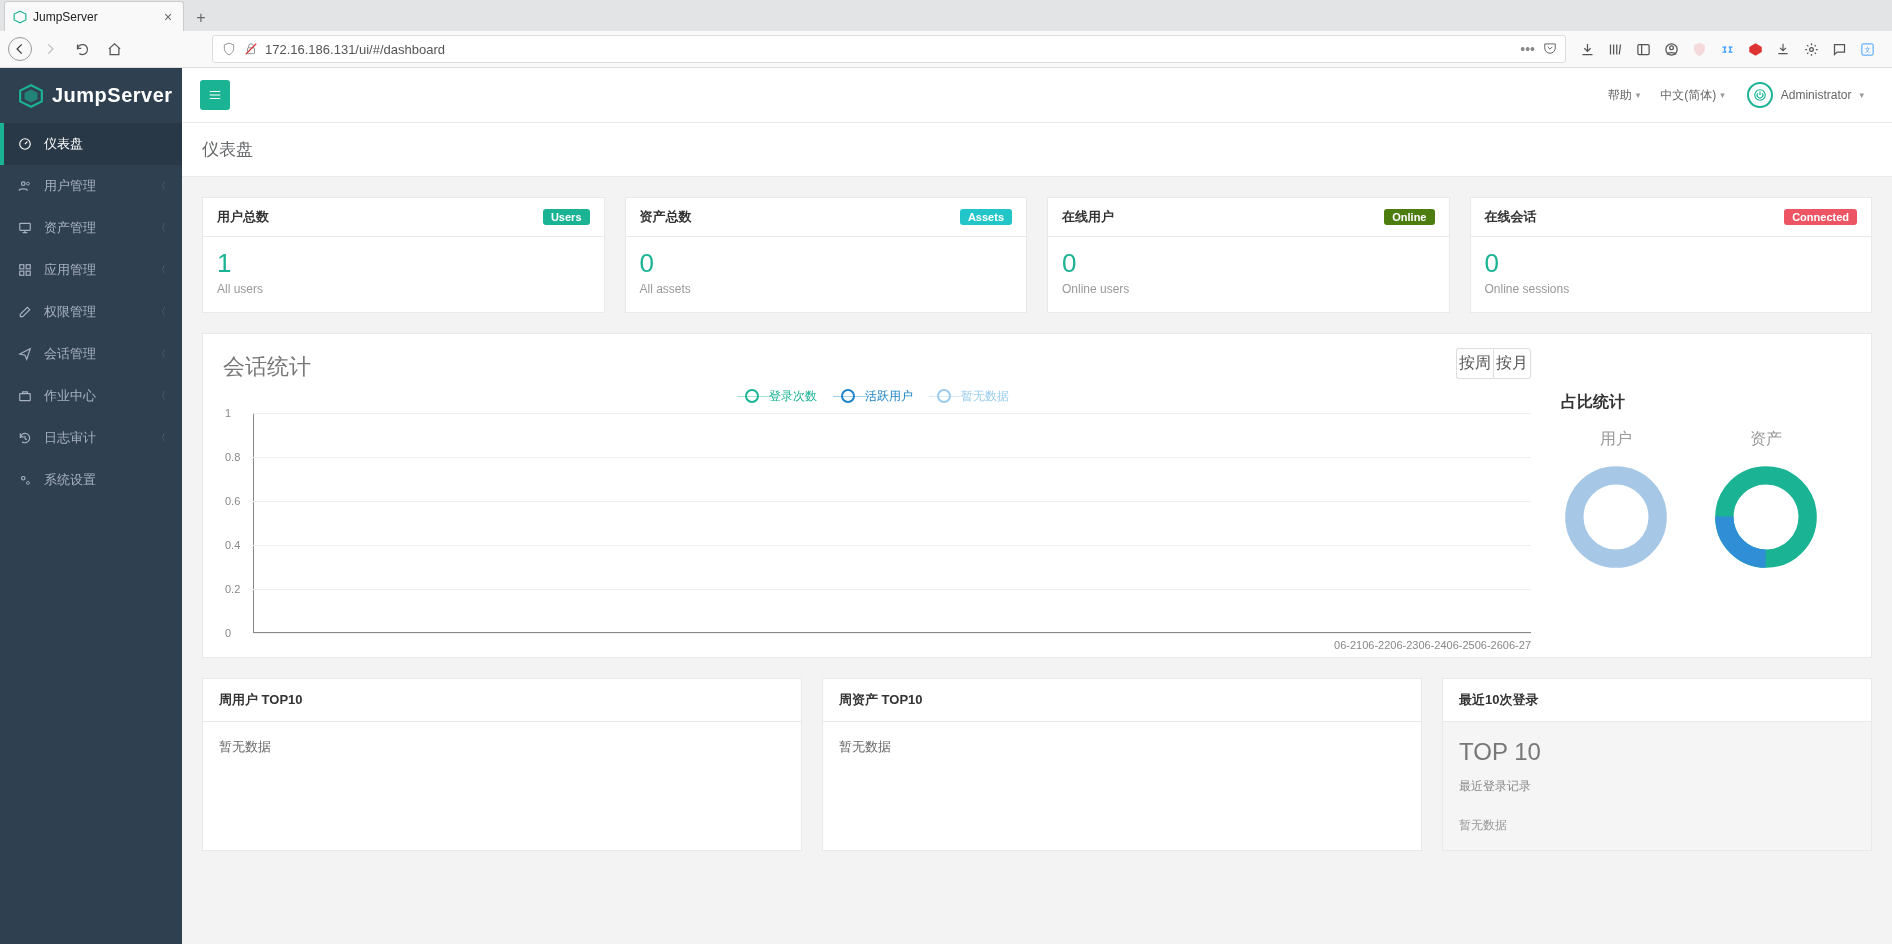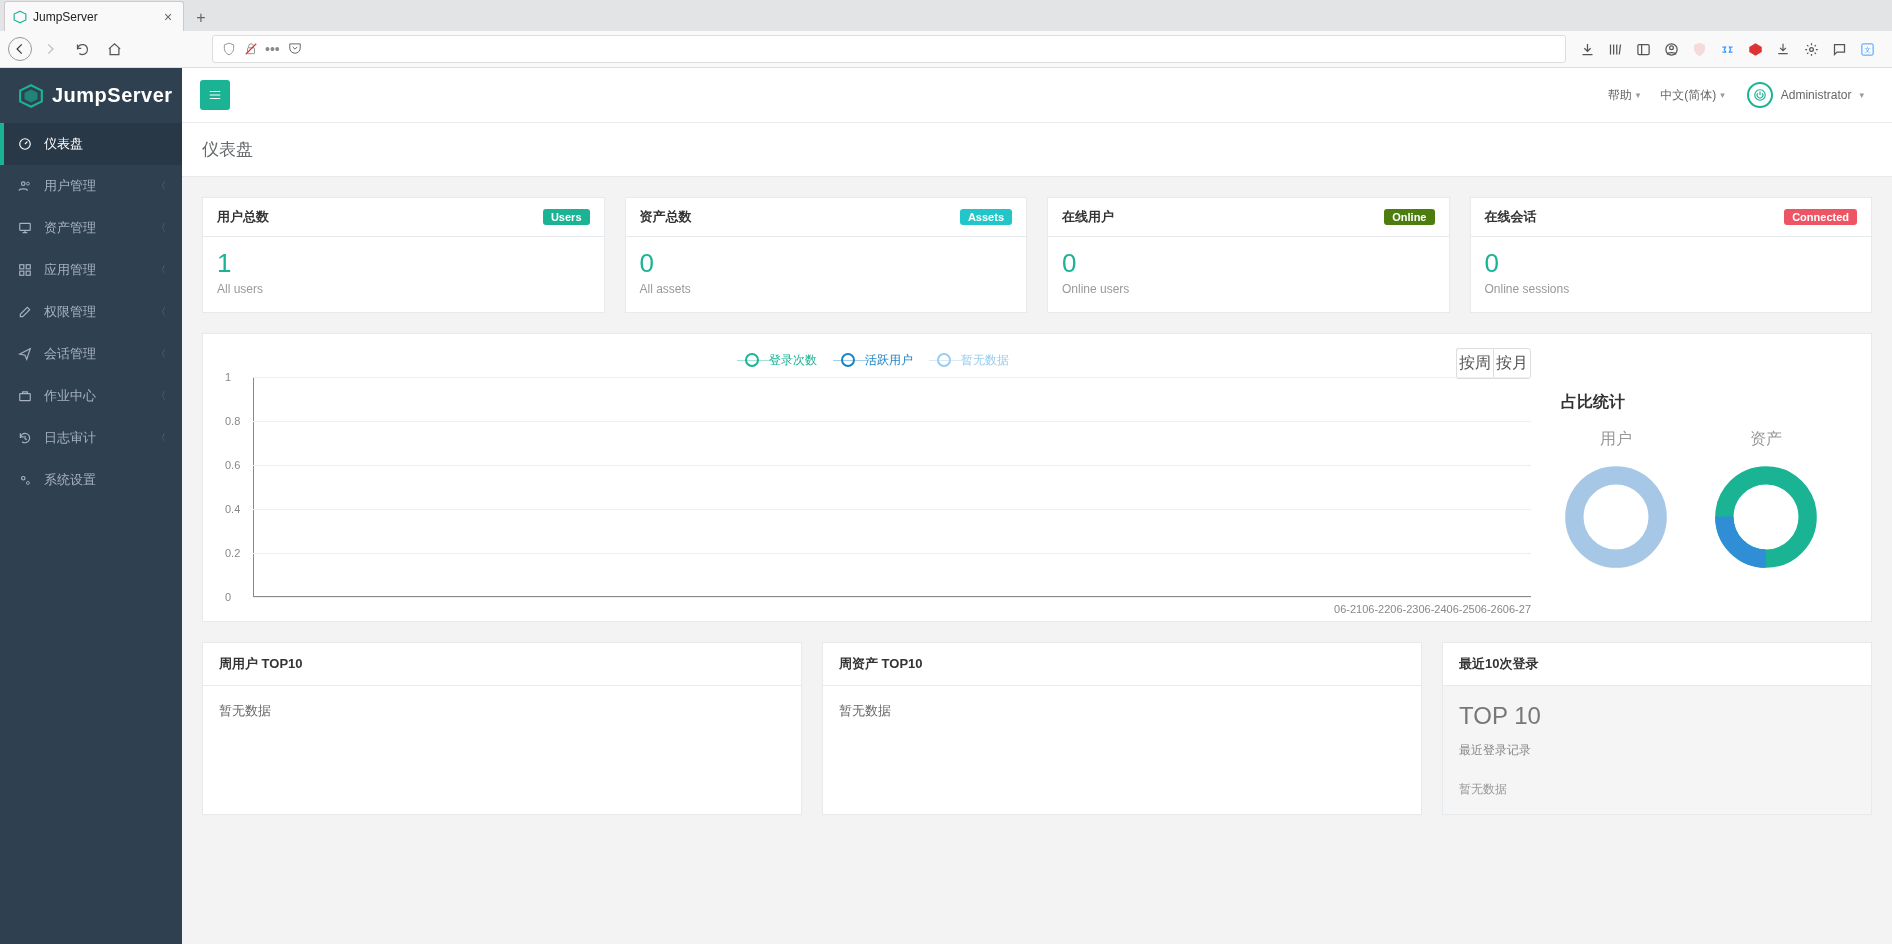--- a/index.html
+++ b/index.html
@@ -151,20 +151,21 @@
             <path d="M12 2l8 3v6c0 5-3.5 9-8 11-4.5-2-8-6-8-11V5l8-3z" fill="none" stroke="#888" stroke-width="1.5"></path>
           </svg>
       </span>
       <span class="icon">
         <svg width="14" height="14" viewBox="0 0 24 24">
             <rect x="6" y="10" width="12" height="10" rx="1" fill="none" stroke="#888" stroke-width="1.5"></rect>
             <path d="M8 10V7a4 4 0 0 1 8 0v3" fill="none" stroke="#888" stroke-width="1.5"></path>
             <line x1="3" y1="21" x2="21" y2="3" stroke="#d33" stroke-width="2"></line>
           </svg>
       </span>
+      <input type="text" value="172.16.186.131/ui/#/dashboard" style="">
       <div class="right-icons">
         <span>•••</span>
         <span>
           <svg width="14" height="14" viewBox="0 0 24 24">
               <path d="M3 5h18v7a9 9 0 0 1-18 0V5z M8 10l4 4 4-4" fill="none" stroke="#555" stroke-width="1.5"></path>
             </svg>
         </span>
       </div>
     </div>
     <div class="toolbar-icons">
@@ -411,20 +412,21 @@
           </div>
         </div>
       </div>
 
       <div class="panel session-panel">
         <div class="session-left">
           <div class="btn-group">
             <button class="btn-sm">按周</button>
             <button class="btn-sm">按月</button>
           </div>
+          <div class="session-title">会话统计</div>
           <div class="chart-legend">
             <span class="legend-item" style="color:#1ab394">
                 <span class="legend-dot legend-line"></span>
                 <span>登录次数</span>
               </span>
             <span class="legend-item" style="color:#1c84c6">
                 <span class="legend-dot legend-line"></span>
                 <span>活跃用户</span>
               </span>
             <span class="legend-item" style="color:#99ccee">

